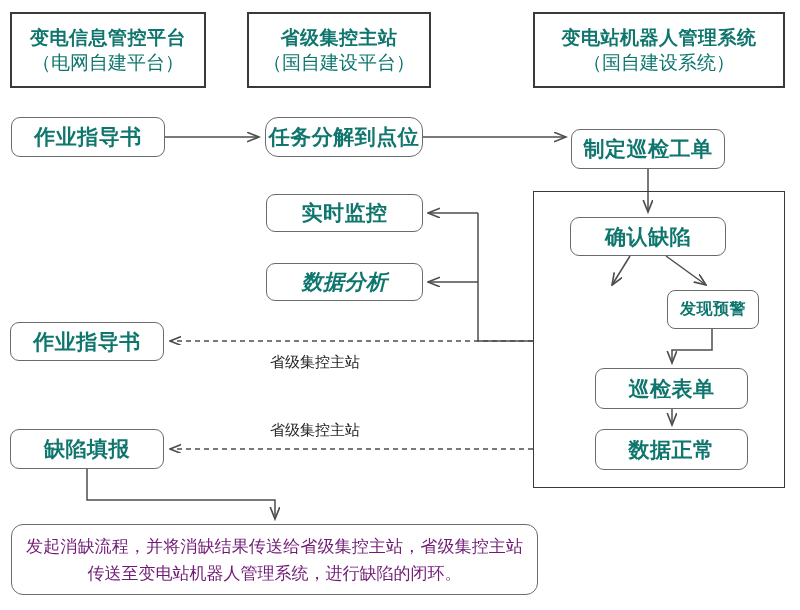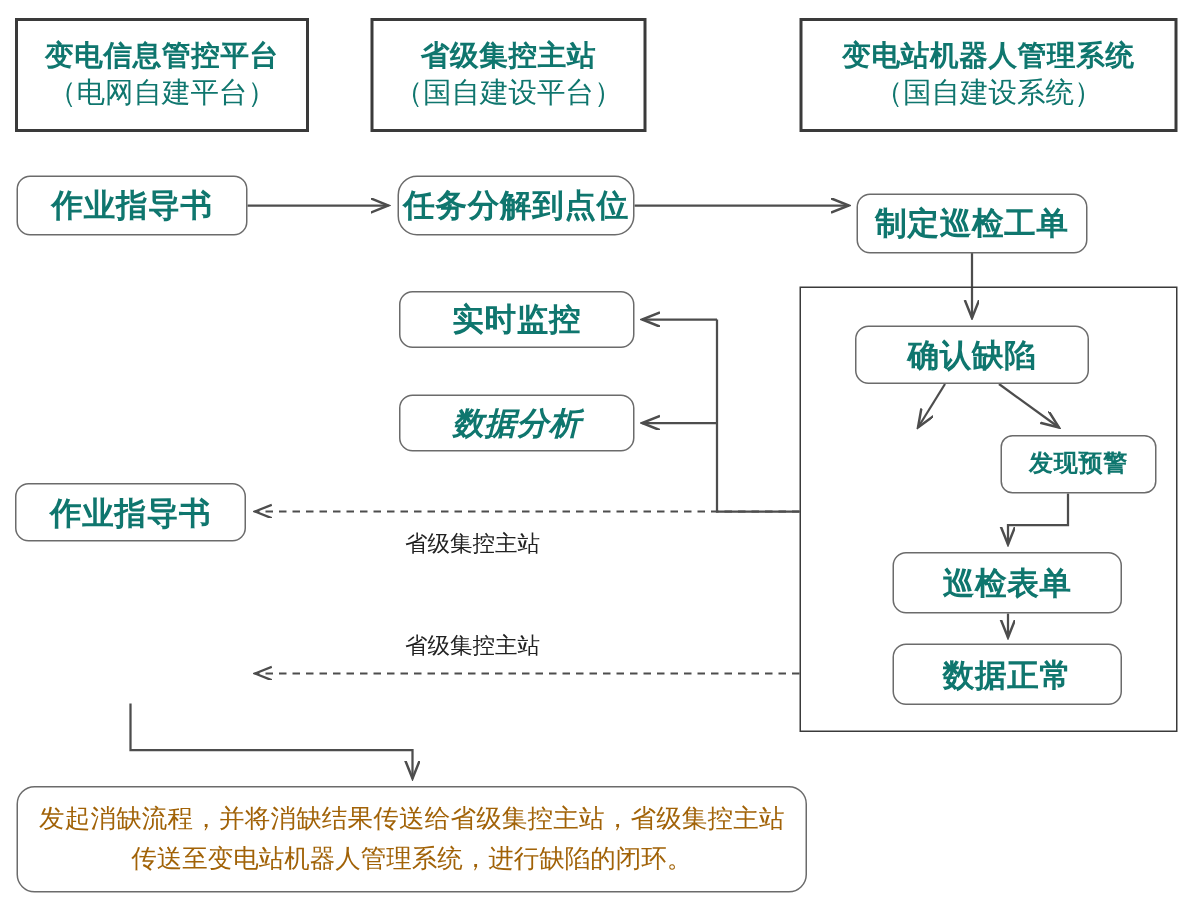--- a/index.html
+++ b/index.html
@@ -86,21 +86,21 @@
     background: #ffffff;
     display: flex;
     align-items: center;
     justify-content: center;
     padding: 6px 14px;
   }
   .notebox p {
     margin: 0;
     font-size: 17px;
     line-height: 1.55;
-    color: #a16207;
+    color: #701a75;
     text-align: justify;
     text-align-last: center;
   }
 </style>
 </head>
 <body>
 
 <div id="canvas">
 
   <svg class="wires" viewBox="0 0 800 610">
@@ -161,25 +161,26 @@
   <div class="box pbox" style="left:265px; top:117px; width:158px; height:40px;border-radius:13px;">任务分解到点位</div>
 
   <div class="box pbox" style="left:571px; top:129px; width:154px; height:40px;">制定巡检工单</div>
 
   <div class="box pbox" style="left:266px; top:194px; width:157px; height:38px;">实时监控</div>
 
   <div class="box pbox" style="left:266px; top:263px; width:157px; height:38px;font-style:italic;">数据分析</div>
 
   <div class="box pbox" style="left:10px; top:322px; width:154px; height:39px;">作业指导书</div>
 
+  <div class="box pbox" style="left:10px; top:429px; width:154px; height:40px;">缺陷填报</div>
 
   <div class="box pbox" style="left:570px; top:217px; width:156px; height:39px;">确认缺陷</div>
 
 
-  <div class="box pbox small" style="left:667px; top:290px; width:104px; height:39px;">发现预警</div>
+  <div class="box pbox small" style="left:667px; top:290px; width:92px; height:39px;">发现预警</div>
 
   <div class="box pbox" style="left:595px; top:368px; width:153px; height:41px;">巡检表单</div>
 
   <div class="box pbox" style="left:595px; top:429px; width:153px; height:41px;">数据正常</div>
 
   <div class="edge-label" style="left:270px; top:353px;">省级集控主站</div>
 
   <div class="edge-label" style="left:270px; top:421px;">省级集控主站</div>
 
   <div class="notebox" style="left:11px; top:524px; width:527px; height:71px;">

